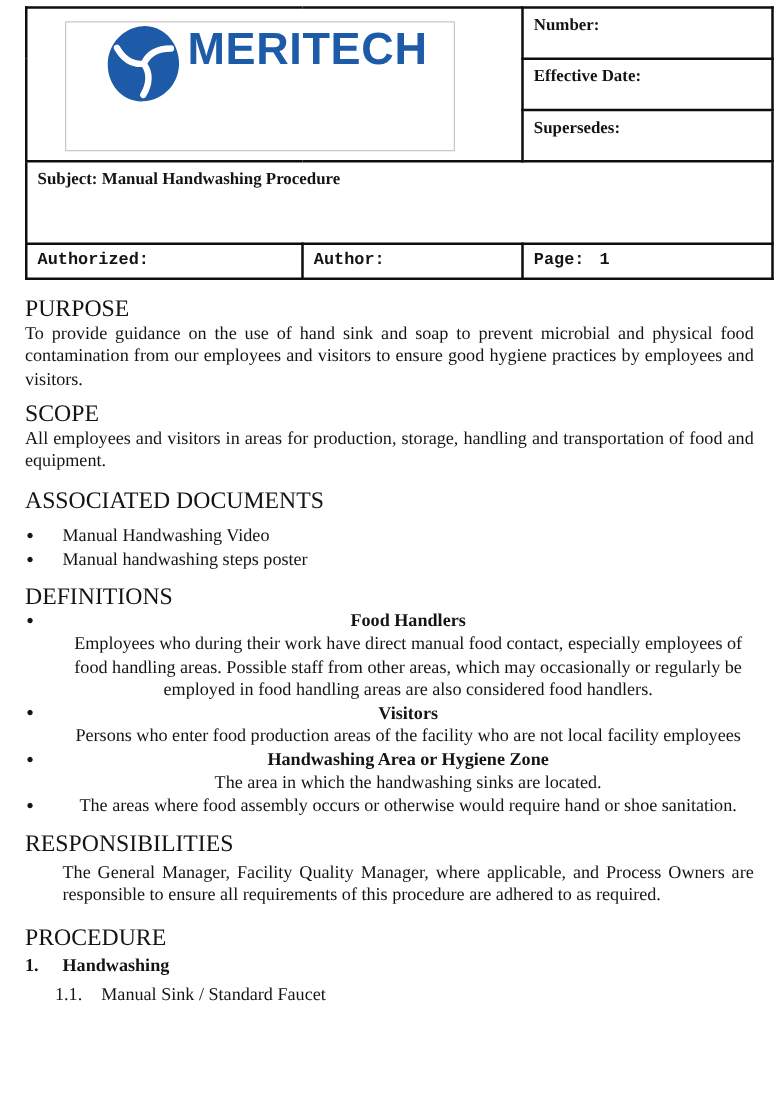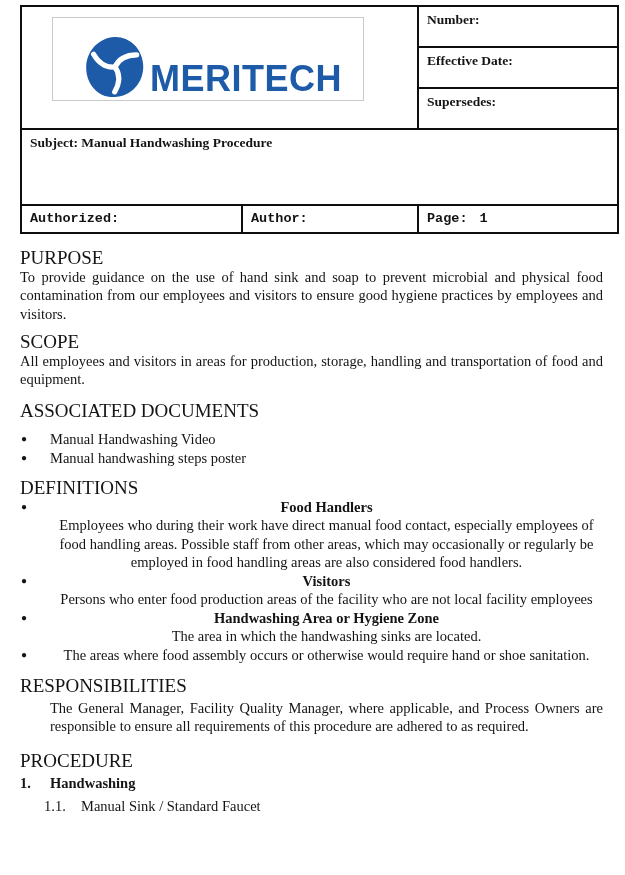--- a/index.html
+++ b/index.html
@@ -26,29 +26,29 @@
     width:597px;
   }
   table.header-table td{
     border:2px solid var(--line-black);
     vertical-align:top;
     padding:5px 8px;
     font-weight:bold;
     font-size:13.5px;
   }
   tr.hrow{height:41px;}
-  tr.subject-row{height:76px;}
+  tr.subject-row{height:66px;}
   tr.footer-row{height:28px;font-family:Liberation Mono, monospace;}
   td.logo-cell{padding:0;}
   td.subject-cell{font-size:14px;padding-top:8px;}
   .logo-box{
     margin:5px 0 0 22px;
-    width:312px;height:84px;
+    width:312px;height:104px;
     border:1px solid var(--logo-box-border);
-    display:flex;align-items:flex-end;
+    display:flex;align-items:flex-start;
     padding-left:30px;
     background:#ffffff;
   }
   .drop-icon{color:var(--brand-blue);flex:none;display:block;}
   .logo-text{
     font-family:"Liberation Sans", sans-serif;
     font-weight:bold;
     font-size:36px;
     letter-spacing:0.5px;
     color:var(--brand-blue);

